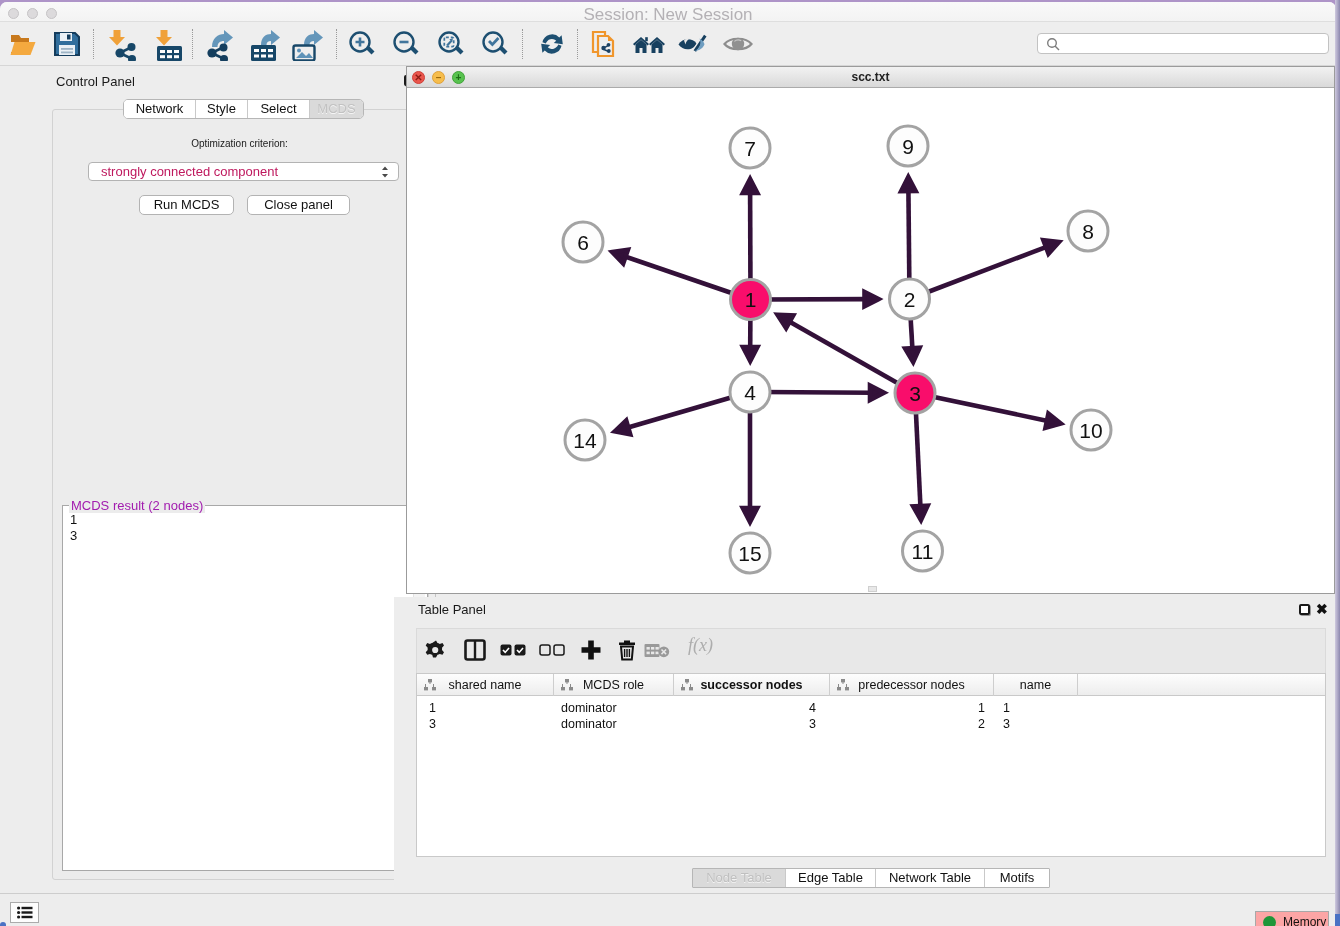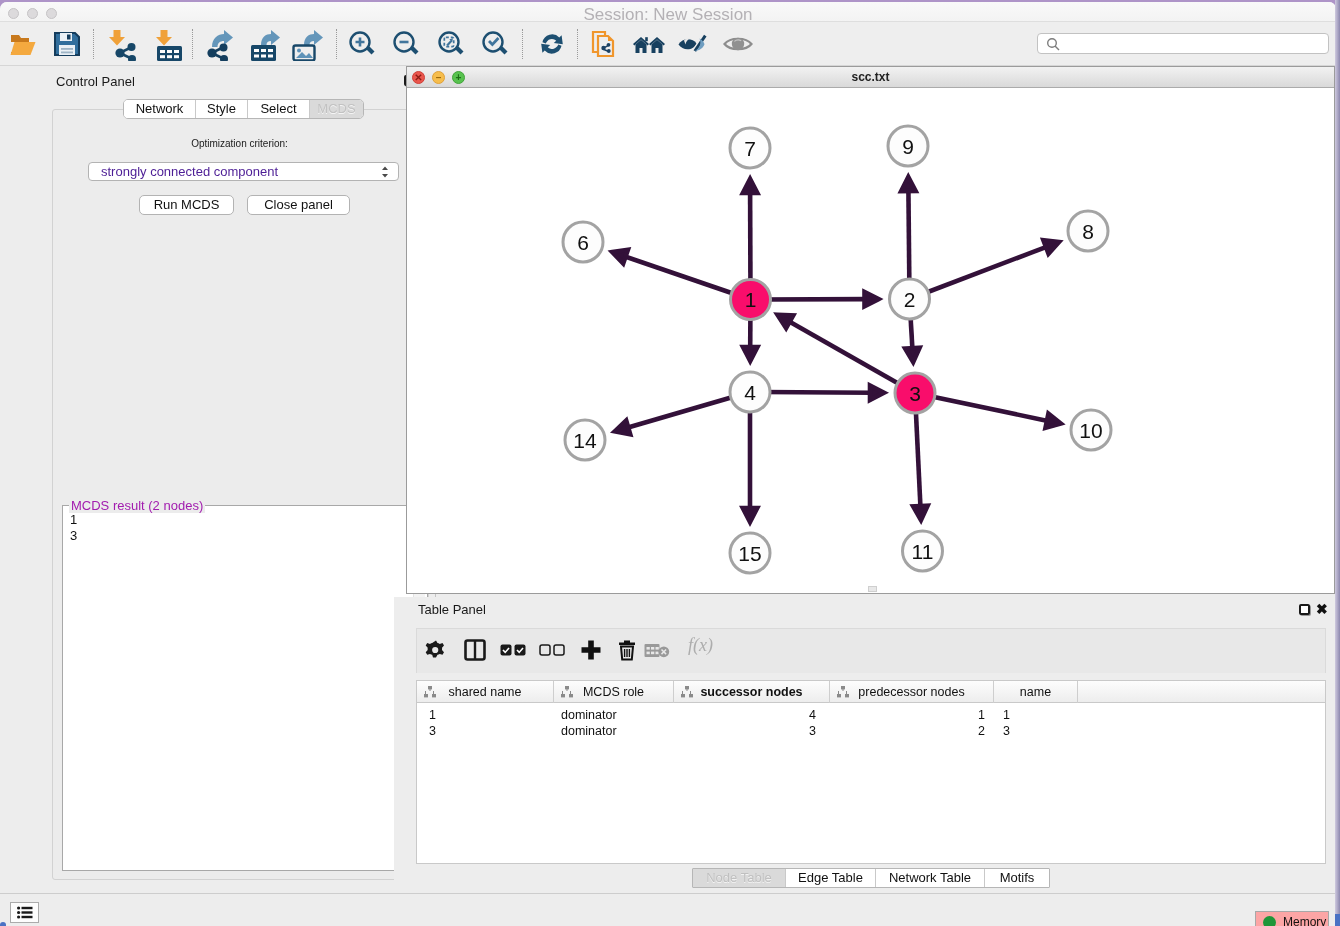--- a/index.html
+++ b/index.html
@@ -19,38 +19,38 @@
 
 #cpanel { position:absolute; left:0; top:64px; width:392px; height:827px; background:#ededed; border-right:1px solid #c4c4c4;margin-left:44px; }
 #cphead { position:absolute; left:12px; top:8px; font-size:13px; color:#1a1a1a; }
 .floatic { position:absolute; width:11px; height:11px; border:2px solid #1a1a1a; border-radius:2px; background:#fff; box-shadow:1px 1px 0 #9a9a9a; }
 .closeic { position:absolute; font-size:14px; font-weight:bold; color:#111; line-height:12px; }
 #cpinner { position:absolute; left:8px; top:43px; width:377px; height:771px; background:#ececec; border:1px solid #d2d2d2; border-radius:3px; }
 #cptabs { position:absolute; left:79px; top:33px; height:20px; display:flex; border:1px solid #b6b6b6; border-radius:5px; overflow:hidden; background:#fff; z-index:5; }
 #cptabs .seg { font-size:13px; color:#111; text-align:center; line-height:18px; border-right:1px solid #c9c9c9; background:#fff; }
 #cptabs .seg:last-child { border-right:none; background:#dadada; color:#c2c2c2; text-shadow:0 1px 0 #f5f5f5; }
 #optlabel { position:absolute; left:0; top:72px; width:100%; text-align:center; font-size:10px; color:#1a1a1a; }
-#combo { position:absolute; left:44px; top:96px; width:311px; height:19px; background:#fff; border:1px solid #b3b3b3; border-radius:4px; font-size:13px; color:#4c1d95; line-height:17px; padding-left:12px; }
+#combo { position:absolute; left:44px; top:96px; width:311px; height:19px; background:#fff; border:1px solid #b3b3b3; border-radius:4px; font-size:13px; color:#be185d; line-height:17px; padding-left:12px; }
 .btn { position:absolute; top:129px; height:20px; background:#fff; border:1px solid #b3b3b3; border-radius:5px; font-size:13px; color:#111; text-align:center; line-height:18px; }
 #fset { position:absolute; left:18px; top:439px; width:366px; height:366px; border:1px solid #a8a8a8; background:#fff; }
 #fsetlegend { position:absolute; left:6px; top:-8px; background:#ececec; font-size:13px; color:#a21caf; padding:0 2px; }
 #fsetscroll { position:absolute; right:2px; top:2px; width:12px; height:362px; background:#f3f3f3; border-left:1px solid #e2e2e2; }
 .fitem { position:absolute; left:7px; font-size:13px; color:#111; }
 
 #netframe { position:absolute; left:406px; top:64px; width:929px; height:528px; border:1px solid #9b9b9b; background:#fff; }
 #nettitle { position:absolute; left:0; top:0; width:100%; height:21px; background:linear-gradient(#f2f2f2,#d9d9d9); border-bottom:1px solid #ababab; }
 #nettitle .t { position:absolute; width:100%; text-align:center; top:3px; font-size:12px; font-weight:bold; color:#222; }
 .wl { position:absolute; top:4px; width:13px; height:13px; border-radius:50%; font-size:10px; font-weight:bold; text-align:center; line-height:12px; }
 #netcanvas { position:absolute; left:0; top:22px; width:927px; height:504px; background:#fff; }
 #nethandle { position:absolute; left:461px; bottom:1px; width:9px; height:6px; background:#e8e8e8; border:1px solid #cfcfcf; }
 
 #tpanel { position:absolute; left:394px; top:595px; width:946px; height:296px; background:#ededed; }
 #tphead { position:absolute; left:24px; top:5px; font-size:13px; color:#1a1a1a; }
 #tptool { position:absolute; left:22px; top:31px; width:910px; height:45px; background:#e8e8e8; border:1px solid #dadada; border-bottom:none; }
-#ttable { position:absolute; left:22px; top:83px; width:910px; height:184px; background:#fff; border:1px solid #c9c9c9; }
+#ttable { position:absolute; left:22px; top:76px; width:910px; height:184px; background:#fff; border:1px solid #c9c9c9; }
 #thead { position:absolute; left:0; top:0; width:100%; height:22px; background:linear-gradient(#fdfdfd,#ededed); border-bottom:1px solid #c9c9c9; }
 .hcell { position:absolute; top:0; height:22px; border-right:1px solid #cecece; }
 .hcell span { position:absolute; width:100%; text-align:center; top:4px; font-size:12.5px; color:#111; }
 .trow { position:absolute; font-size:12.5px; color:#111; }
 #ttabs { position:absolute; left:298px; top:271px; height:20px; display:flex; border:1px solid #b6b6b6; border-radius:1px; overflow:hidden; background:#fff; }
 #ttabs .seg { font-size:13px; color:#111; text-align:center; line-height:18px; border-right:1px solid #c9c9c9; background:#fff; }
 #ttabs .seg:first-child { background:#dadada; color:#c0c0c0; text-shadow:0 1px 0 #f3f3f3; }
 #ttabs .seg:last-child { border-right:none; }
 
 #statusbar { position:absolute; left:0; top:891px; width:100%; height:33px; background:#ededed; border-top:1px solid #cdcdcd; }

